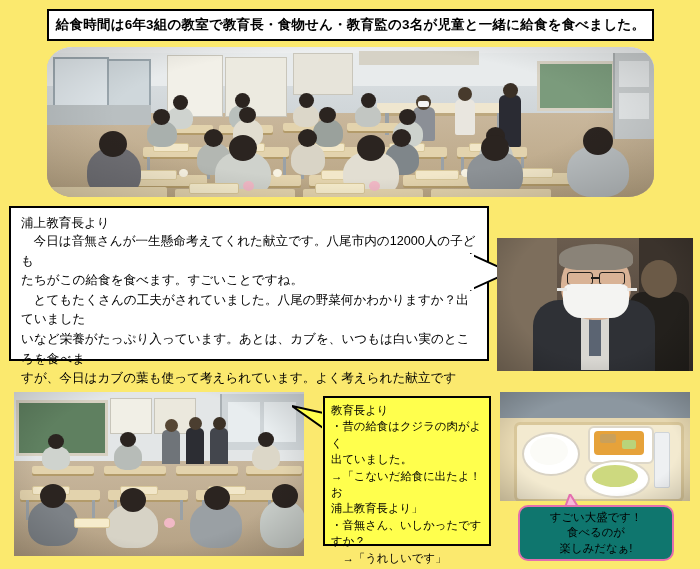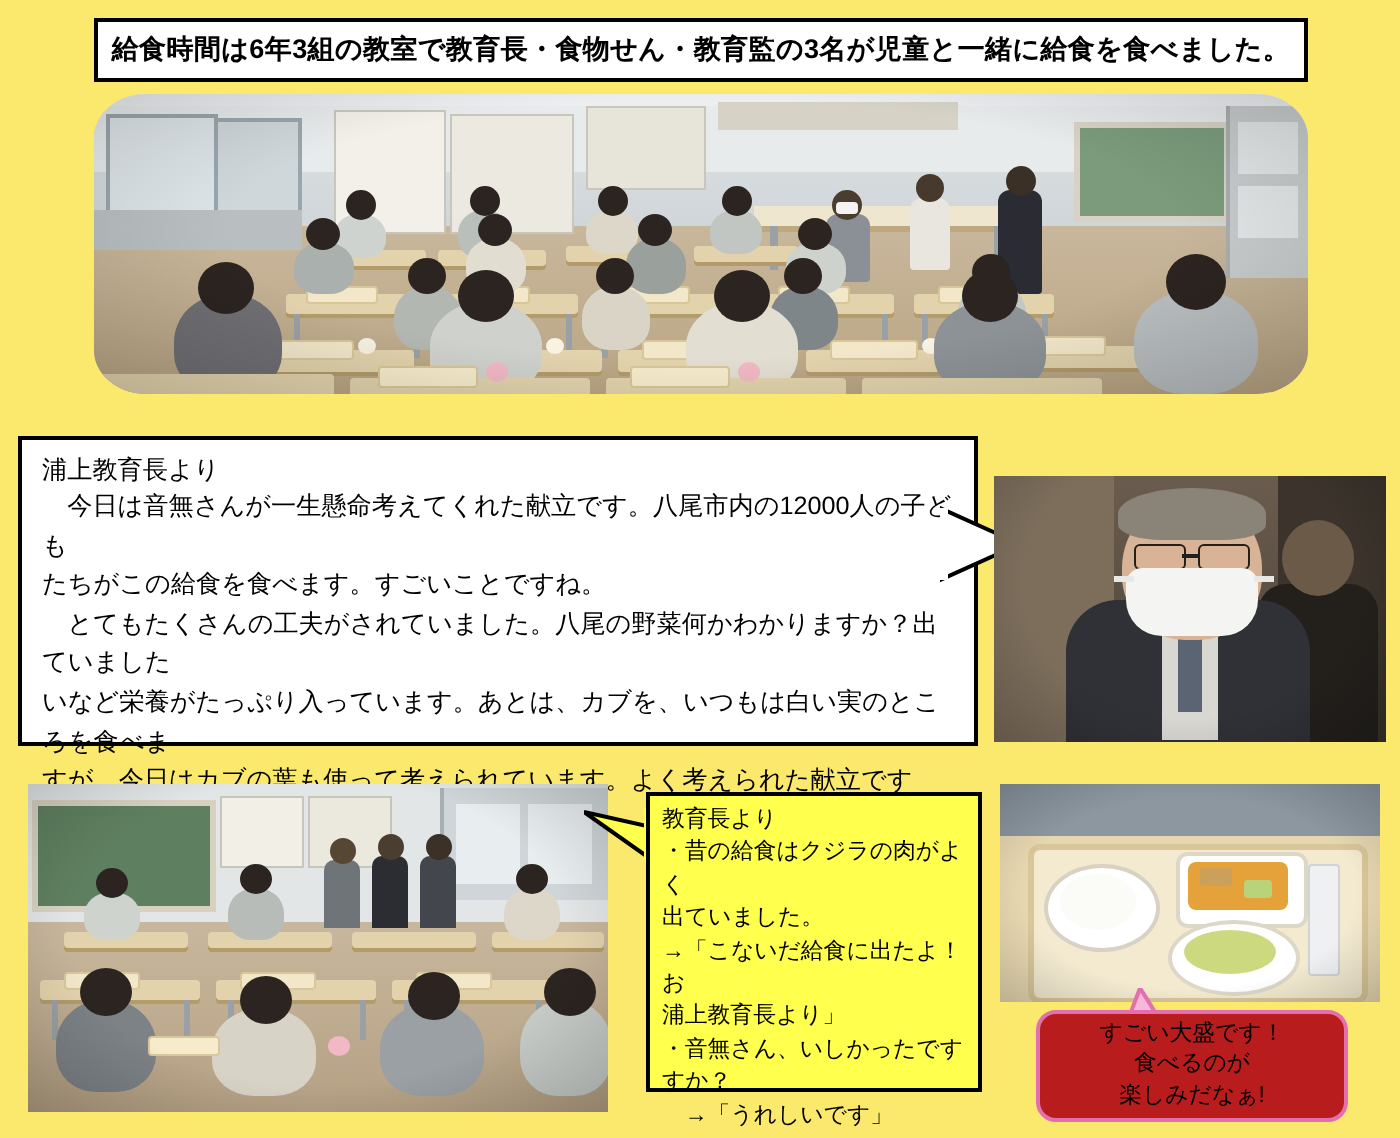--- a/index.html
+++ b/index.html
@@ -45,21 +45,20 @@
   .tray{position:absolute;background:#f2e7c9;border-radius:2px;border:1px solid #d8c79a;}
   .cup{position:absolute;background:#f7f2e2;border-radius:50%;}
   .person{position:absolute;border-radius:6px 6px 2px 2px;}
   .ceil{position:absolute;background:#dfe3e5;}
 
   
   .msgbox{
     position:absolute;left:9px;top:206px;width:480px;height:155px;
     background:#ffffff;border:2px solid #000;box-sizing:border-box;
     padding:6px 10px 6px 10px;
-    margin-top:12px;
   }
   .msgbox .line{font-size:12.6px;color:#000;line-height:19.6px;}
   .msgbox .head-line{font-size:12.6px;color:#000;line-height:18px;}
 
   
   .photo2{
     position:absolute;left:497px;top:238px;width:196px;height:133px;
     overflow:hidden;background:#6c5a49;
   }
 
@@ -87,21 +86,21 @@
 
   
   .photo4{
     position:absolute;left:500px;top:392px;width:190px;height:109px;
     overflow:hidden;background:#a8b7c2;
   }
 
   
   .pinkbubble{
     position:absolute;left:518px;top:505px;width:156px;height:56px;
-    background:#b91c1c;border:2px solid #e36fae;border-radius:10px;
+    background:#0f766e;border:2px solid #e36fae;border-radius:10px;
     box-sizing:border-box;display:flex;flex-direction:column;
     align-items:center;justify-content:center;
   }
   .pinkbubble .pl{font-size:11.4px;line-height:15.6px;color:#000;}
   .pink-tail{position:absolute;left:560px;top:494px;width:22px;height:16px;}
 
   .nosel{user-select:none;}
 </style>
 </head>
 <body>

